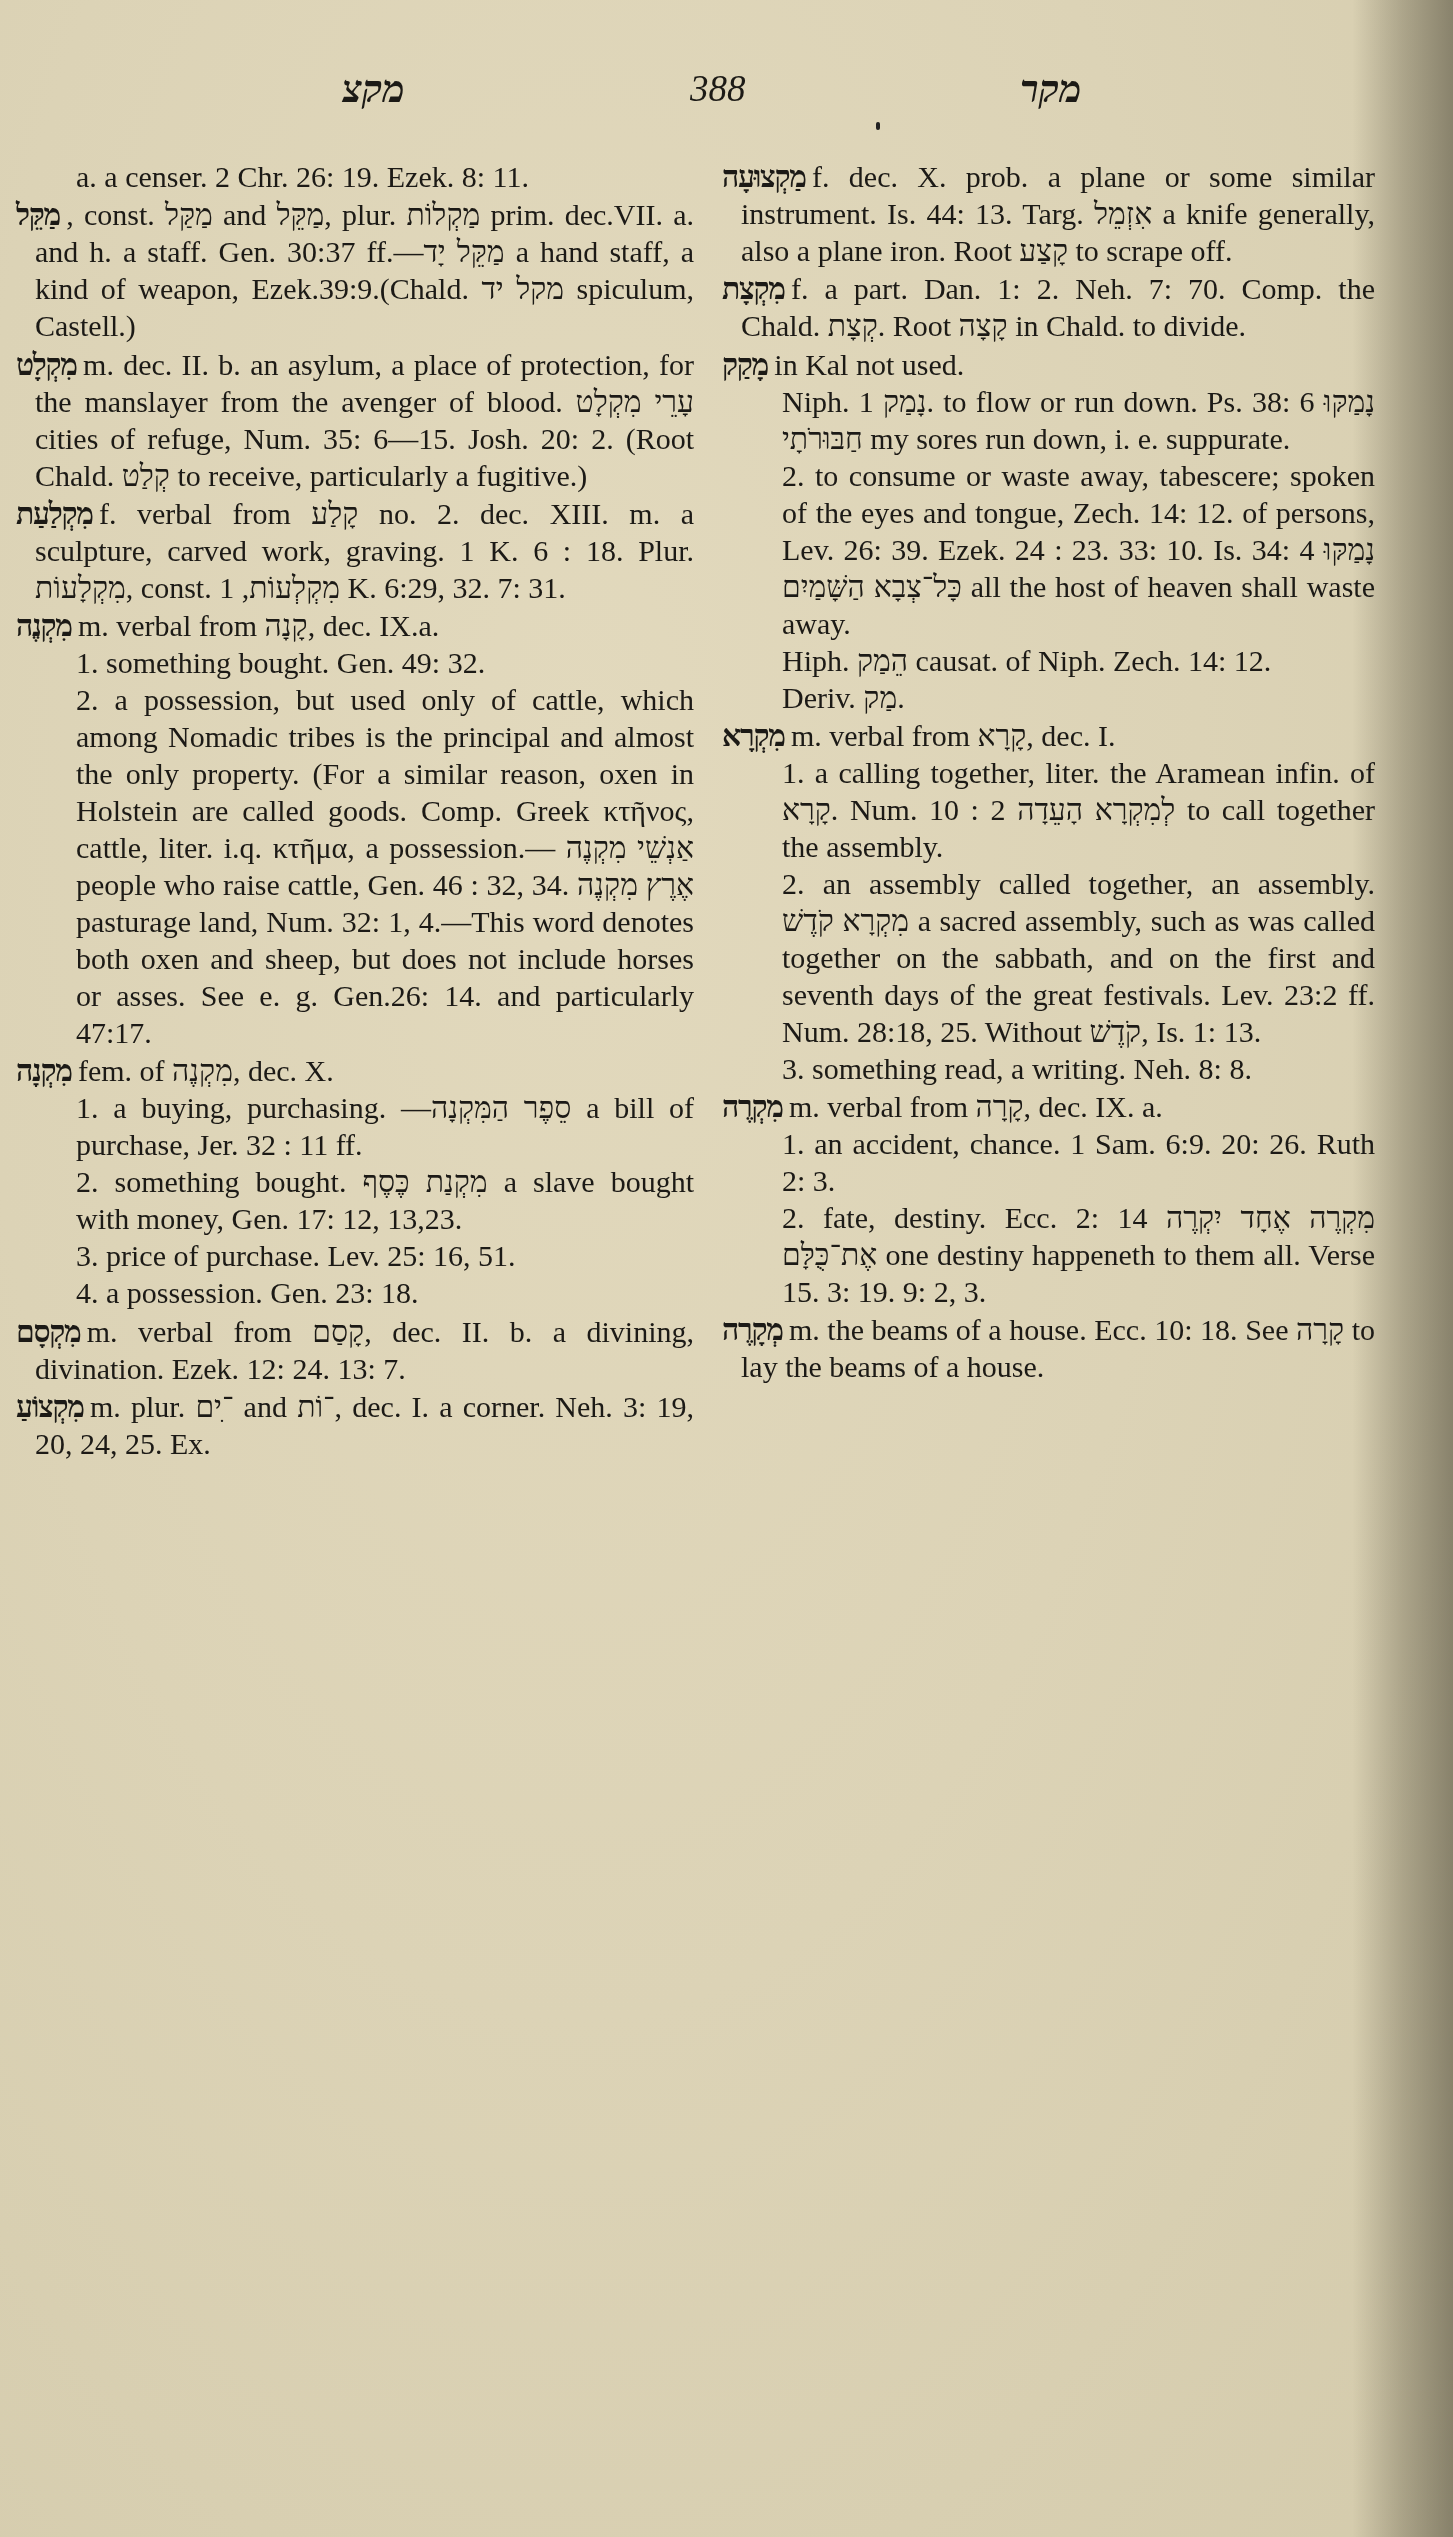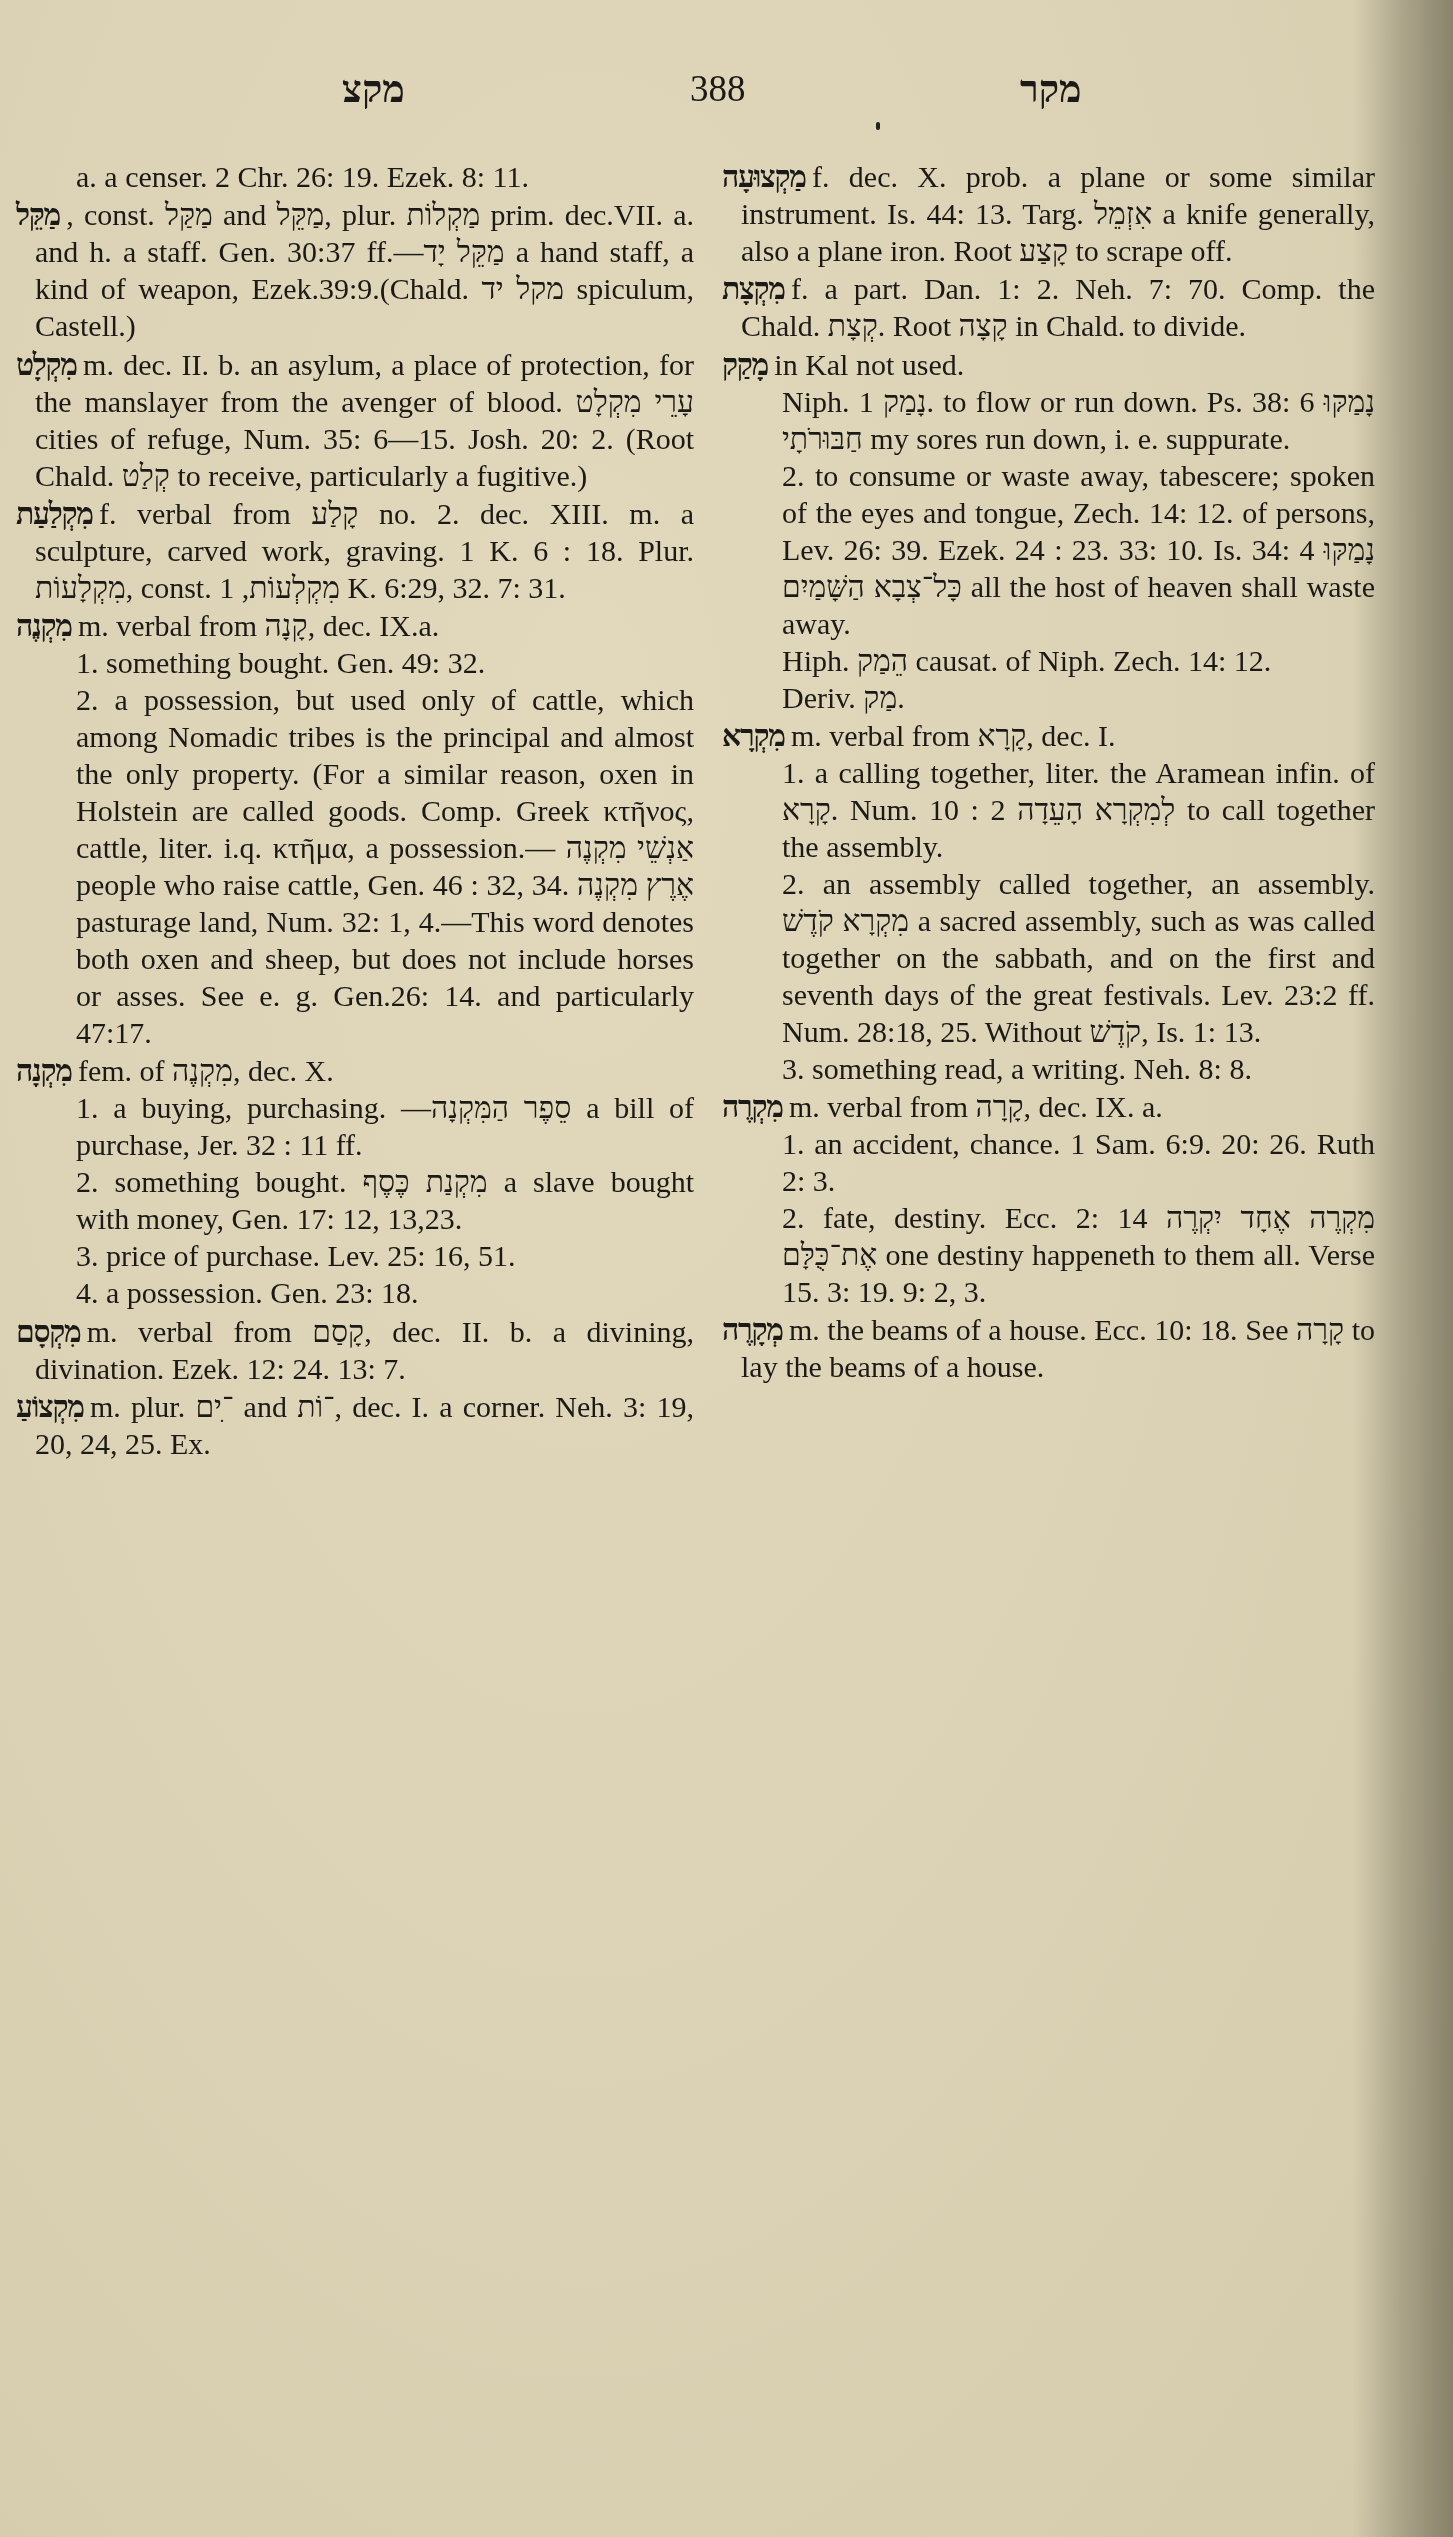--- a/index.html
+++ b/index.html
@@ -9,21 +9,21 @@
     font-family: "Liberation Serif", "DejaVu Serif", serif;
     color: #1c1a16;
   }
   .page {
     position: relative; width: 1454px; height: 2538px;
     background:
       linear-gradient(to right, rgba(0,0,0,0) 0%, rgba(0,0,0,0) 93%, rgba(90,85,65,0.35) 96.5%, rgba(70,66,50,0.55) 100%),
       radial-gradient(ellipse at 40% 30%, #e2d9bd 0%, #dcd3b6 50%, #d4cbac 100%);
   }
   .running-head {
-    position: absolute; top: 60px; left: 0; width: 1154px; height: 57px;
+    position: absolute; top: 60px; left: 0; width: 1154px; height: 57px; font-style: italic;
   }
   .rh-left, .rh-right, .rh-num {
     position: absolute; top: 0; font-size: 38px; font-weight: bold; line-height: 57px;
   }
   .rh-left { left: 342px; direction: rtl; font-family: "DejaVu Serif", serif; }
   .rh-num { left: 690px; font-weight: normal; font-size: 37px; }
   .rh-right { left: 1020px; direction: rtl; font-family: "DejaVu Serif", serif; }
   .rh-dot { position: absolute; left: 876px; top: 62px; width: 3.8px; height: 7.6px; background:#222; border-radius: 1.9px; }
 
   .col {

